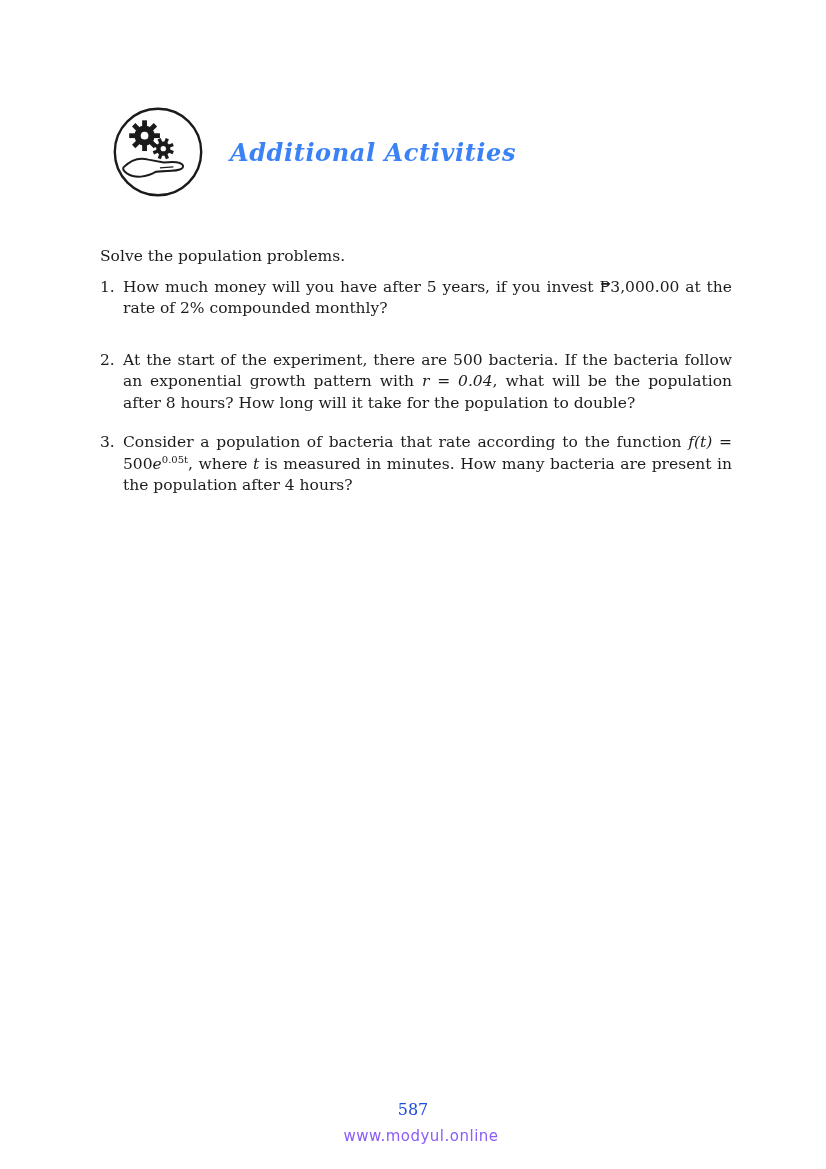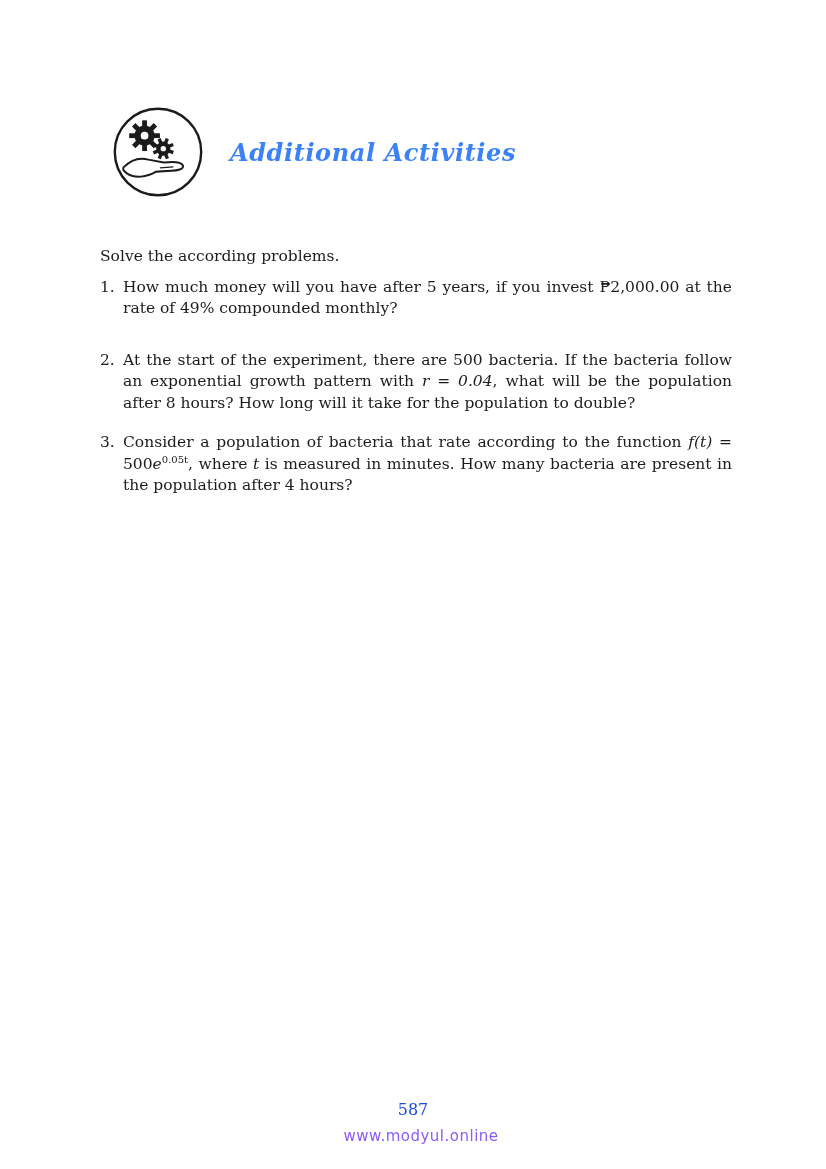--- a/index.html
+++ b/index.html
@@ -132,25 +132,25 @@
           <path d="M14 66 C 22 58 30 55 40 58 L 56 61 C 64 60 74 60 76 64 C 77 68 70 69.5 64 69.5 L 48 70.5 C 38 76.5 26 77.5 18 72.5 C 15 70.5 13 68 14 66 Z" fill="none" stroke="#1b1b1b" stroke-width="2"></path>
           <path d="M48 70.5 L 63 69.5" fill="none" stroke="#1b1b1b" stroke-width="1.2"></path>
           <path d="M52 66.5 L 66 65.5" fill="none" stroke="#1b1b1b" stroke-width="1.2"></path>
         </g>
       </svg>
     </div>
     <h1 class="title">Additional Activities</h1>
   </div>
 
   <div class="content">
-    <p class="intro">Solve the according problems.</p>
+    <p class="intro">Solve the population problems.</p>
 
     <div class="problem problem-1">
       <span class="num">1.</span>
-      <span class="text">How much money will you have after 5 years, if you invest ₱2,000.00 at the rate of 49% compounded monthly?</span>
+      <span class="text">How much money will you have after 5 years, if you invest ₱3,000.00 at the rate of 2% compounded monthly?</span>
     </div>
 
     <div class="problem problem-2">
       <span class="num">2.</span>
       <span class="text"><span>At the start of the experiment, there are 500 bacteria. If the bacteria follow an exponential growth pattern with </span><span class="math">r = 0.04</span><span>, what will be the population after 8 hours? How long will it take for the population to double?</span></span>
     </div>
 
     <div class="problem problem-3">
       <span class="num">3.</span>
       <span class="text"><span>Consider a population of bacteria that rate according to the function </span><span class="math">f(t) =</span><span> 500</span><span class="math">e</span><sup class="exp">0.05t</sup><span>, where </span><span class="math">t</span><span> is measured in minutes. How many bacteria are present in the population after 4 hours?</span></span>

